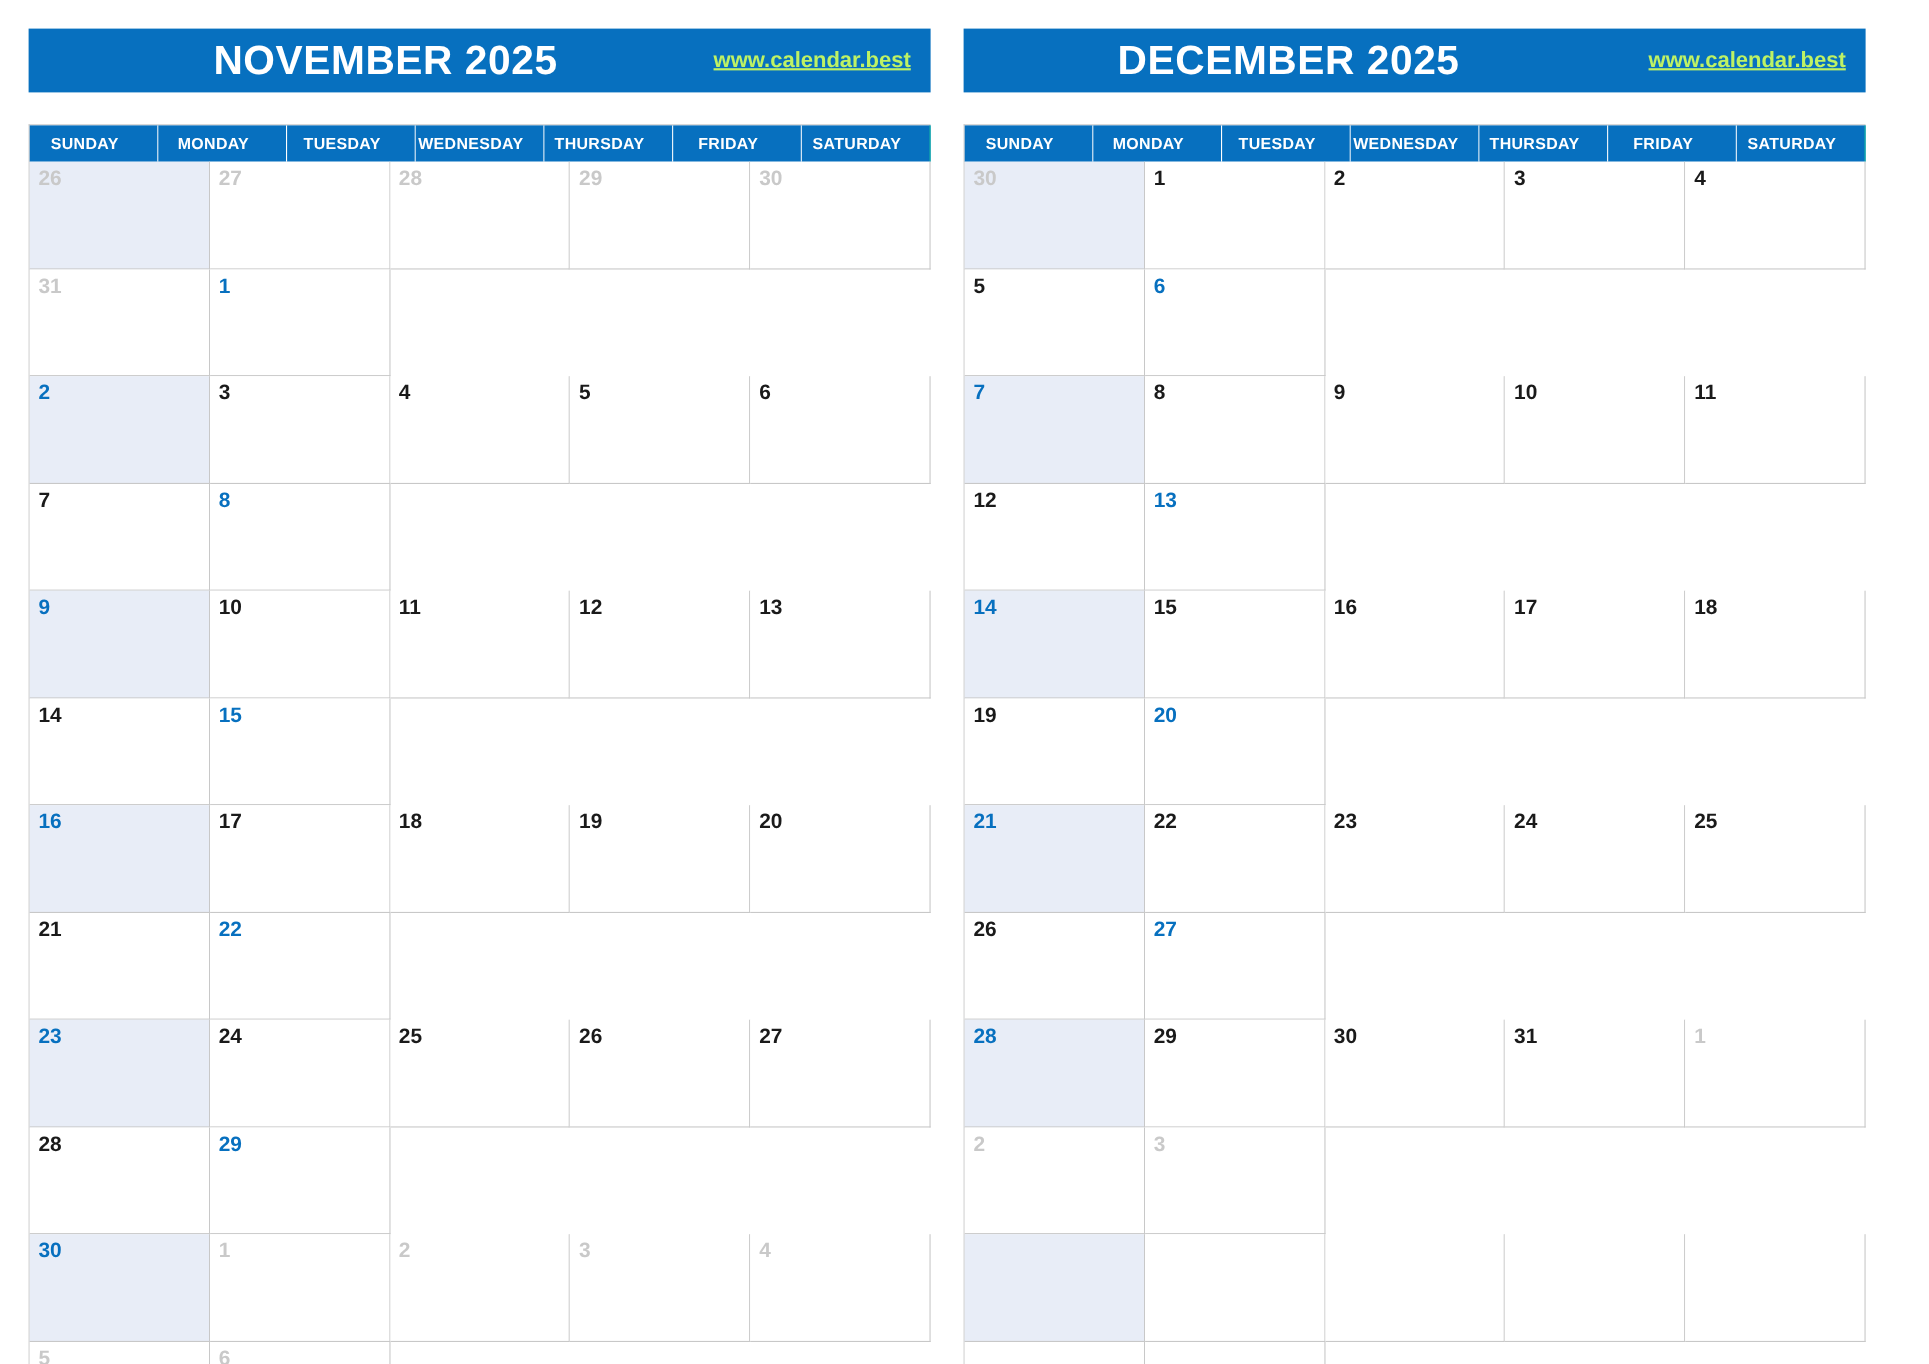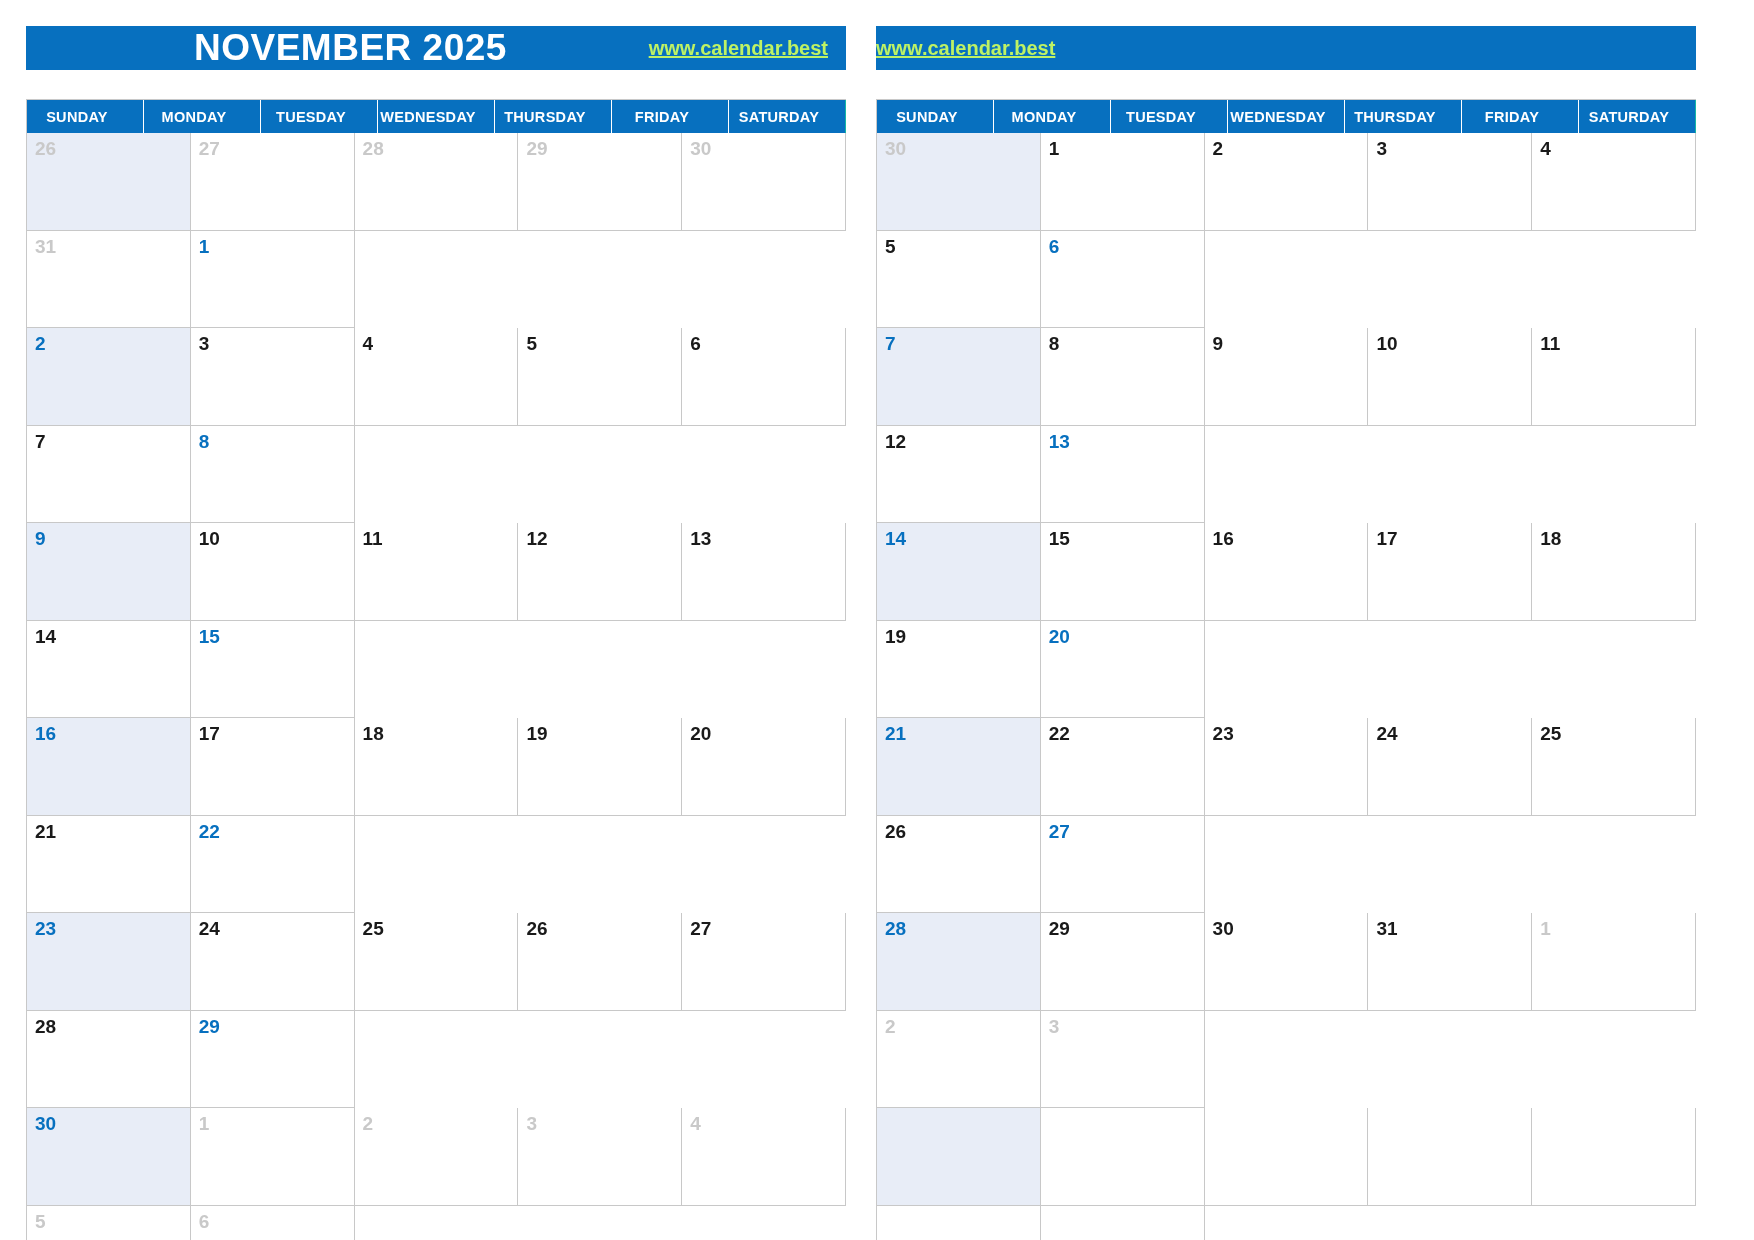--- a/index.html
+++ b/index.html
@@ -21,21 +21,21 @@
     padding: 26px 26px 0 26px;
   }
   .month-block {
     width: 820px;
     display: flex;
     flex-direction: column;
   }
   
   .title-bar {
     background: #0770bf;
-    height: 44px;
+    height: 58px;
     display: flex;
     align-items: center;
     justify-content: space-between;
     padding: 0 10px 0 0;
     position: relative;
   }
   .month-title {
     color: #ffffff;
     font-size: 37px;
     font-weight: bold;
@@ -195,20 +195,21 @@
     </div>
 
     <div class="notes">
       <div class="notes-label">NOTES</div>
       <div class="notes-area"></div>
     </div>
   </div>
 
   <div class="month-block">
     <div class="title-bar">
+      <span class="month-title dec">DECEMBER 2025</span>
       <a class="site-link" href="#">www.calendar.best</a>
     </div>
 
     <div class="cal">
       <div class="dow-row">
         <div class="dow">SUNDAY</div>
         <div class="dow">MONDAY</div>
         <div class="dow">TUESDAY</div>
         <div class="dow">WEDNESDAY</div>
         <div class="dow">THURSDAY</div>

